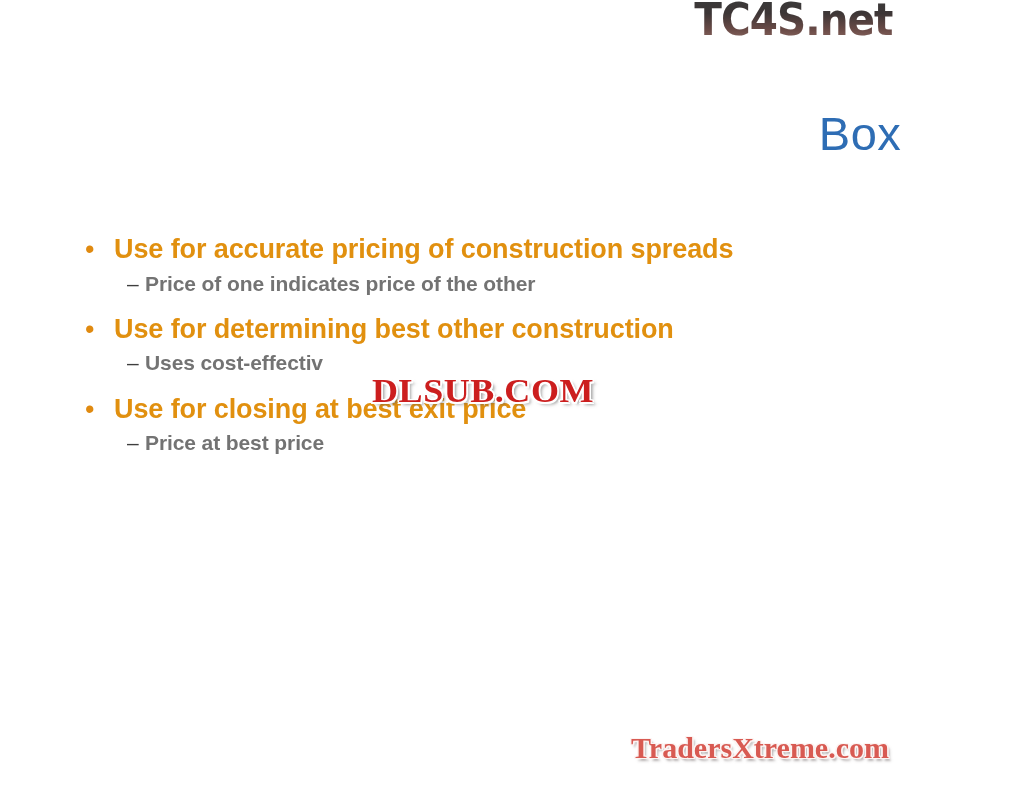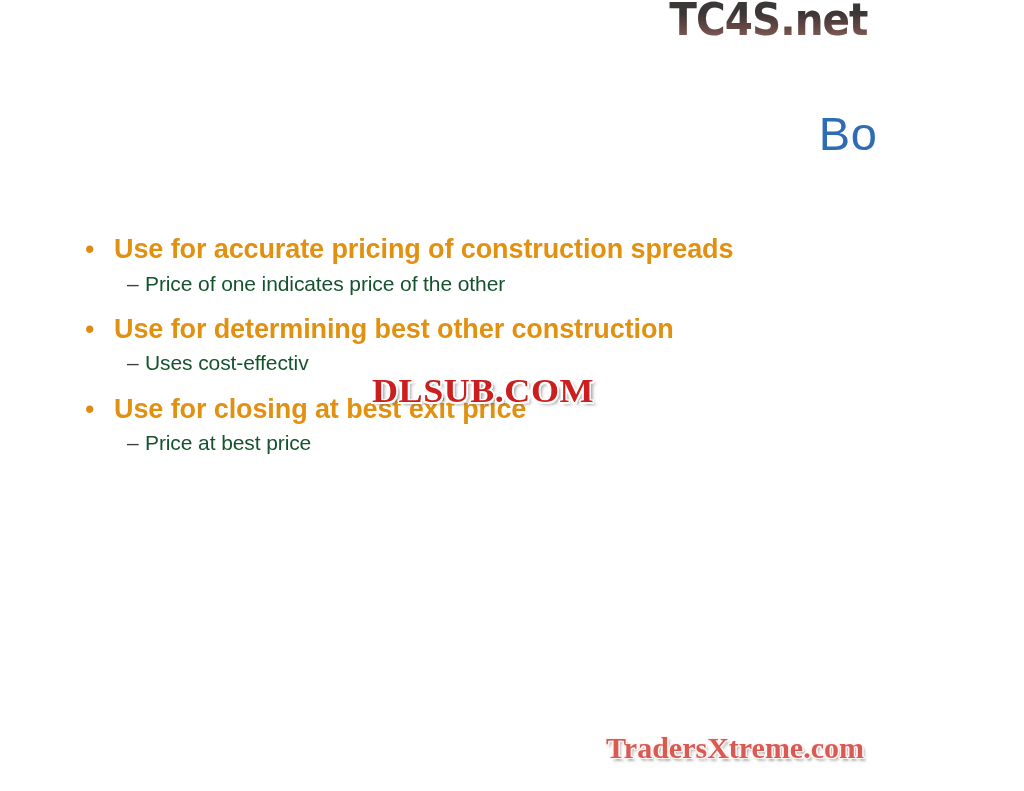--- a/index.html
+++ b/index.html
@@ -9,20 +9,21 @@
   }
   body {
     font-family: "Liberation Sans", sans-serif;
   }
   #slide {
     position: relative;
     width: 876px;
     height: 791px;
     background: #ffffff;
     overflow: hidden;
+    padding-left: 25px;
   }
 
   
   #brand-logo {
     position: absolute;
     top: -2px;
     right: 8px;
     font-family: "DejaVu Sans", sans-serif;
     font-weight: bold;
     font-size: 44px;
@@ -106,23 +107,23 @@
     width: 41px;
     flex: 0 0 41px;
     color: #3E3E3E;
     font-size: 21px;
     line-height: 1;
     text-align: left;
     padding-left: 49px;
     box-sizing: border-box;
   }
   .level2 .btext {
-    color: #14532d;
+    color: #737373;
     font-size: 21px;
-    font-weight: normal;
+    font-weight: bold;
     line-height: 1.3;
     letter-spacing: -0.1px;
     padding-left: 18px;
   }
   .spacer-1 { height: 14px; }
   .spacer-2 { height: 14px; }
 
   
   #dlsub-watermark {
     position: absolute;

